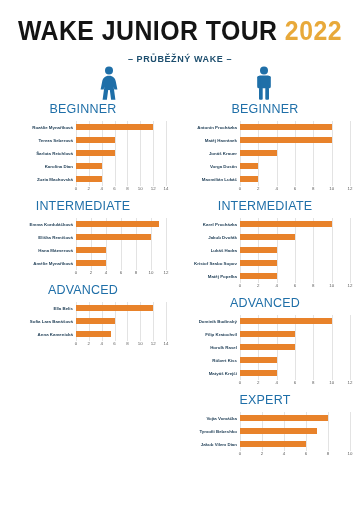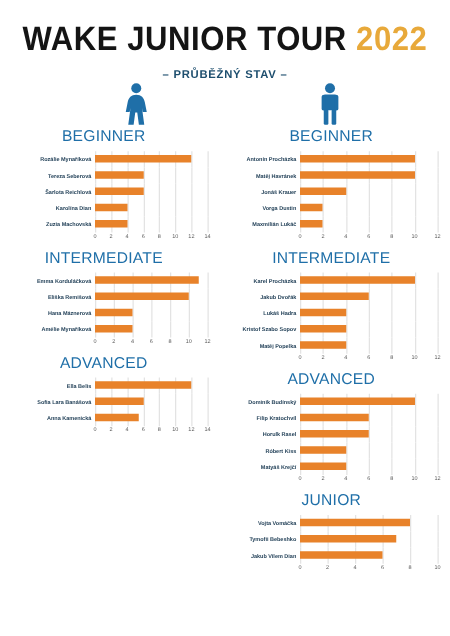--- a/index.html
+++ b/index.html
@@ -164,21 +164,21 @@
 </head>
 <body>
 
 <div class="page">
 
   <div class="header">
     <div class="main-title">
       <span class="title-main">WAKE JUNIOR TOUR</span>
       <span class="title-year">2022</span>
     </div>
-    <div class="subtitle">– PRŮBĚŽNÝ STAV –</div>
+    <div class="subtitle">– PRŮBĚŽNÝ WAKE –</div>
   </div>
 
   <div class="icon-row">
     <svg class="person-icon left" viewBox="0 0 26 34">
       <circle cx="13" cy="4.6" r="4" fill="#1f6fa8"></circle>
       <path d="M13 9.8c-4.1 0-6.1 2.3-6.9 6.1L4.6 23.6h3.1L8.4 20.4 6.6 33.8h4.3L12.2 24h1.6l1.3 9.8h4.3L17.6 20.4l0.7 3.2h3.1l-1.5-7.7c-0.8-3.8-2.8-6.1-6.9-6.1z" fill="#1f6fa8"></path>
     </svg>
     <svg class="person-icon right" viewBox="0 0 26 34">
       <circle cx="13" cy="4.6" r="4" fill="#1f6fa8"></circle>
       <rect x="6.6" y="9.6" width="12.8" height="12.6" rx="2.6" fill="#1f6fa8"></rect>
@@ -716,21 +716,21 @@
                 <div class="tick-label" style="left: 33.3333%;">4</div>
                 <div class="tick-label" style="left: 50%;">6</div>
                 <div class="tick-label" style="left: 66.6667%;">8</div>
                 <div class="tick-label" style="left: 83.3333%;">10</div>
                 <div class="tick-label" style="left: 100%;">12</div>
               </div>
             </div>
           </div>
         </div>
         <div class="section">
-          <div class="section-title" style="color: rgb(31, 111, 168);">JUNIOR</div>
+          <div class="section-title" style="color: rgb(31, 111, 168);">EXPERT</div>
           <div class="chart">
             <div class="chart-rows">
               <div class="chart-row">
                 <div class="row-label">Vojta Vomáčka</div>
                 <div class="bar-area">
                   <div class="gridlines">
                     <div class="gridline" style="left: 0%;"></div>
                     <div class="gridline" style="left: 20%;"></div>
                     <div class="gridline" style="left: 40%;"></div>
                     <div class="gridline" style="left: 60%;"></div>

